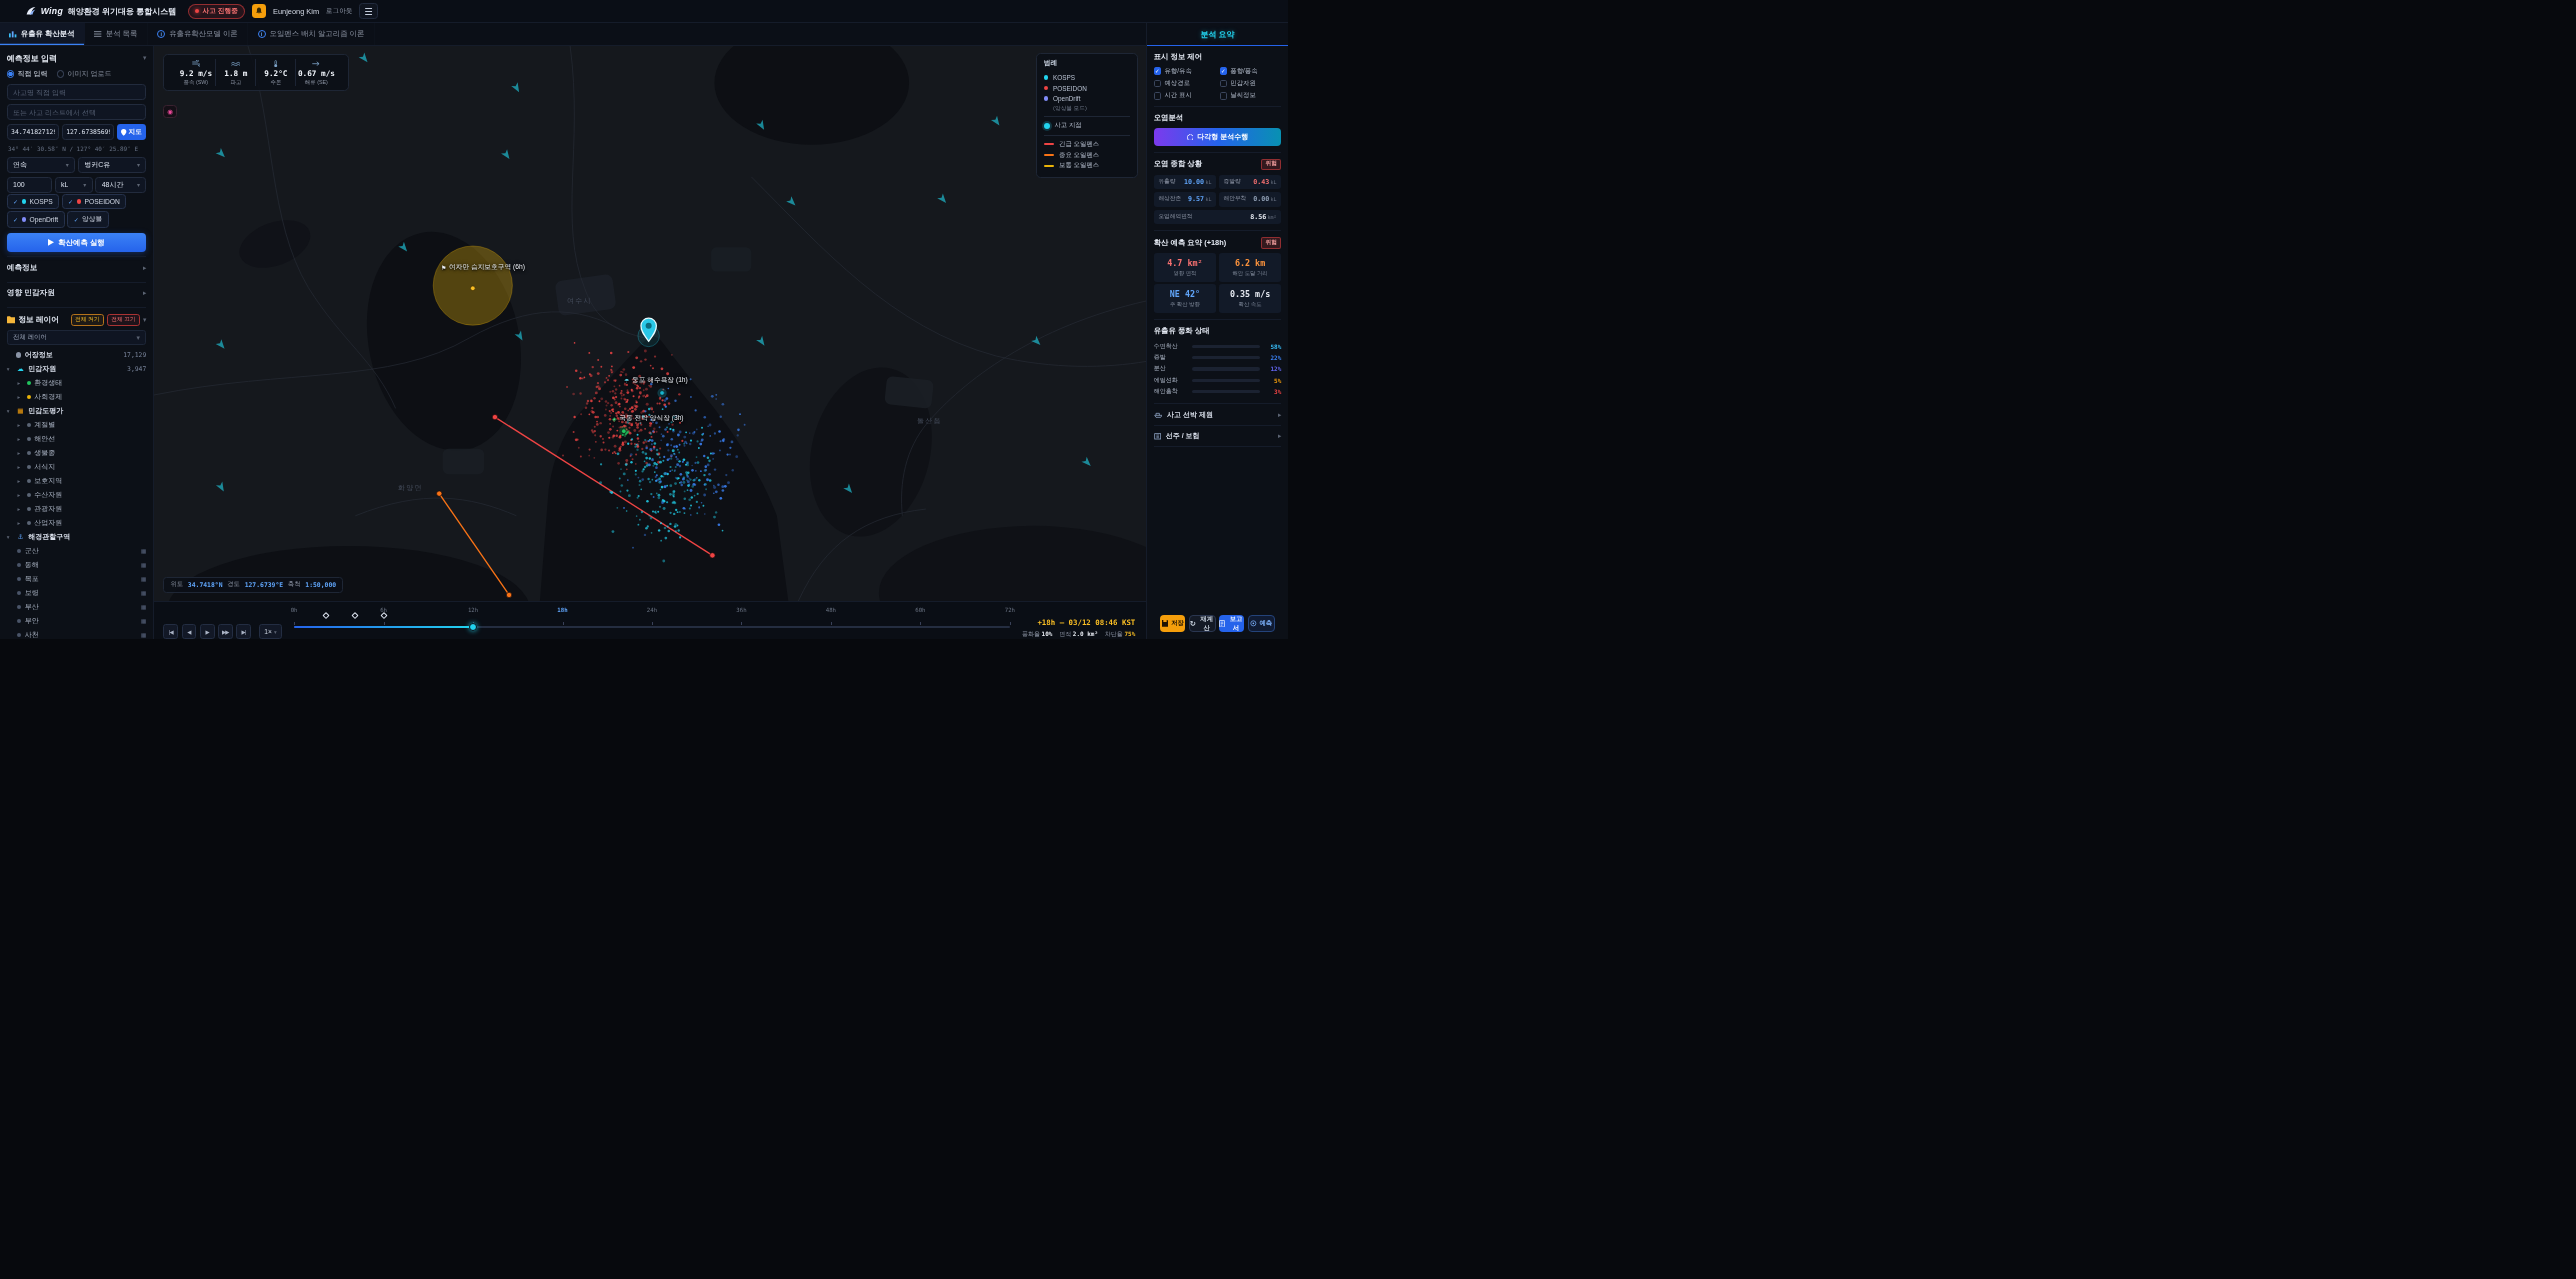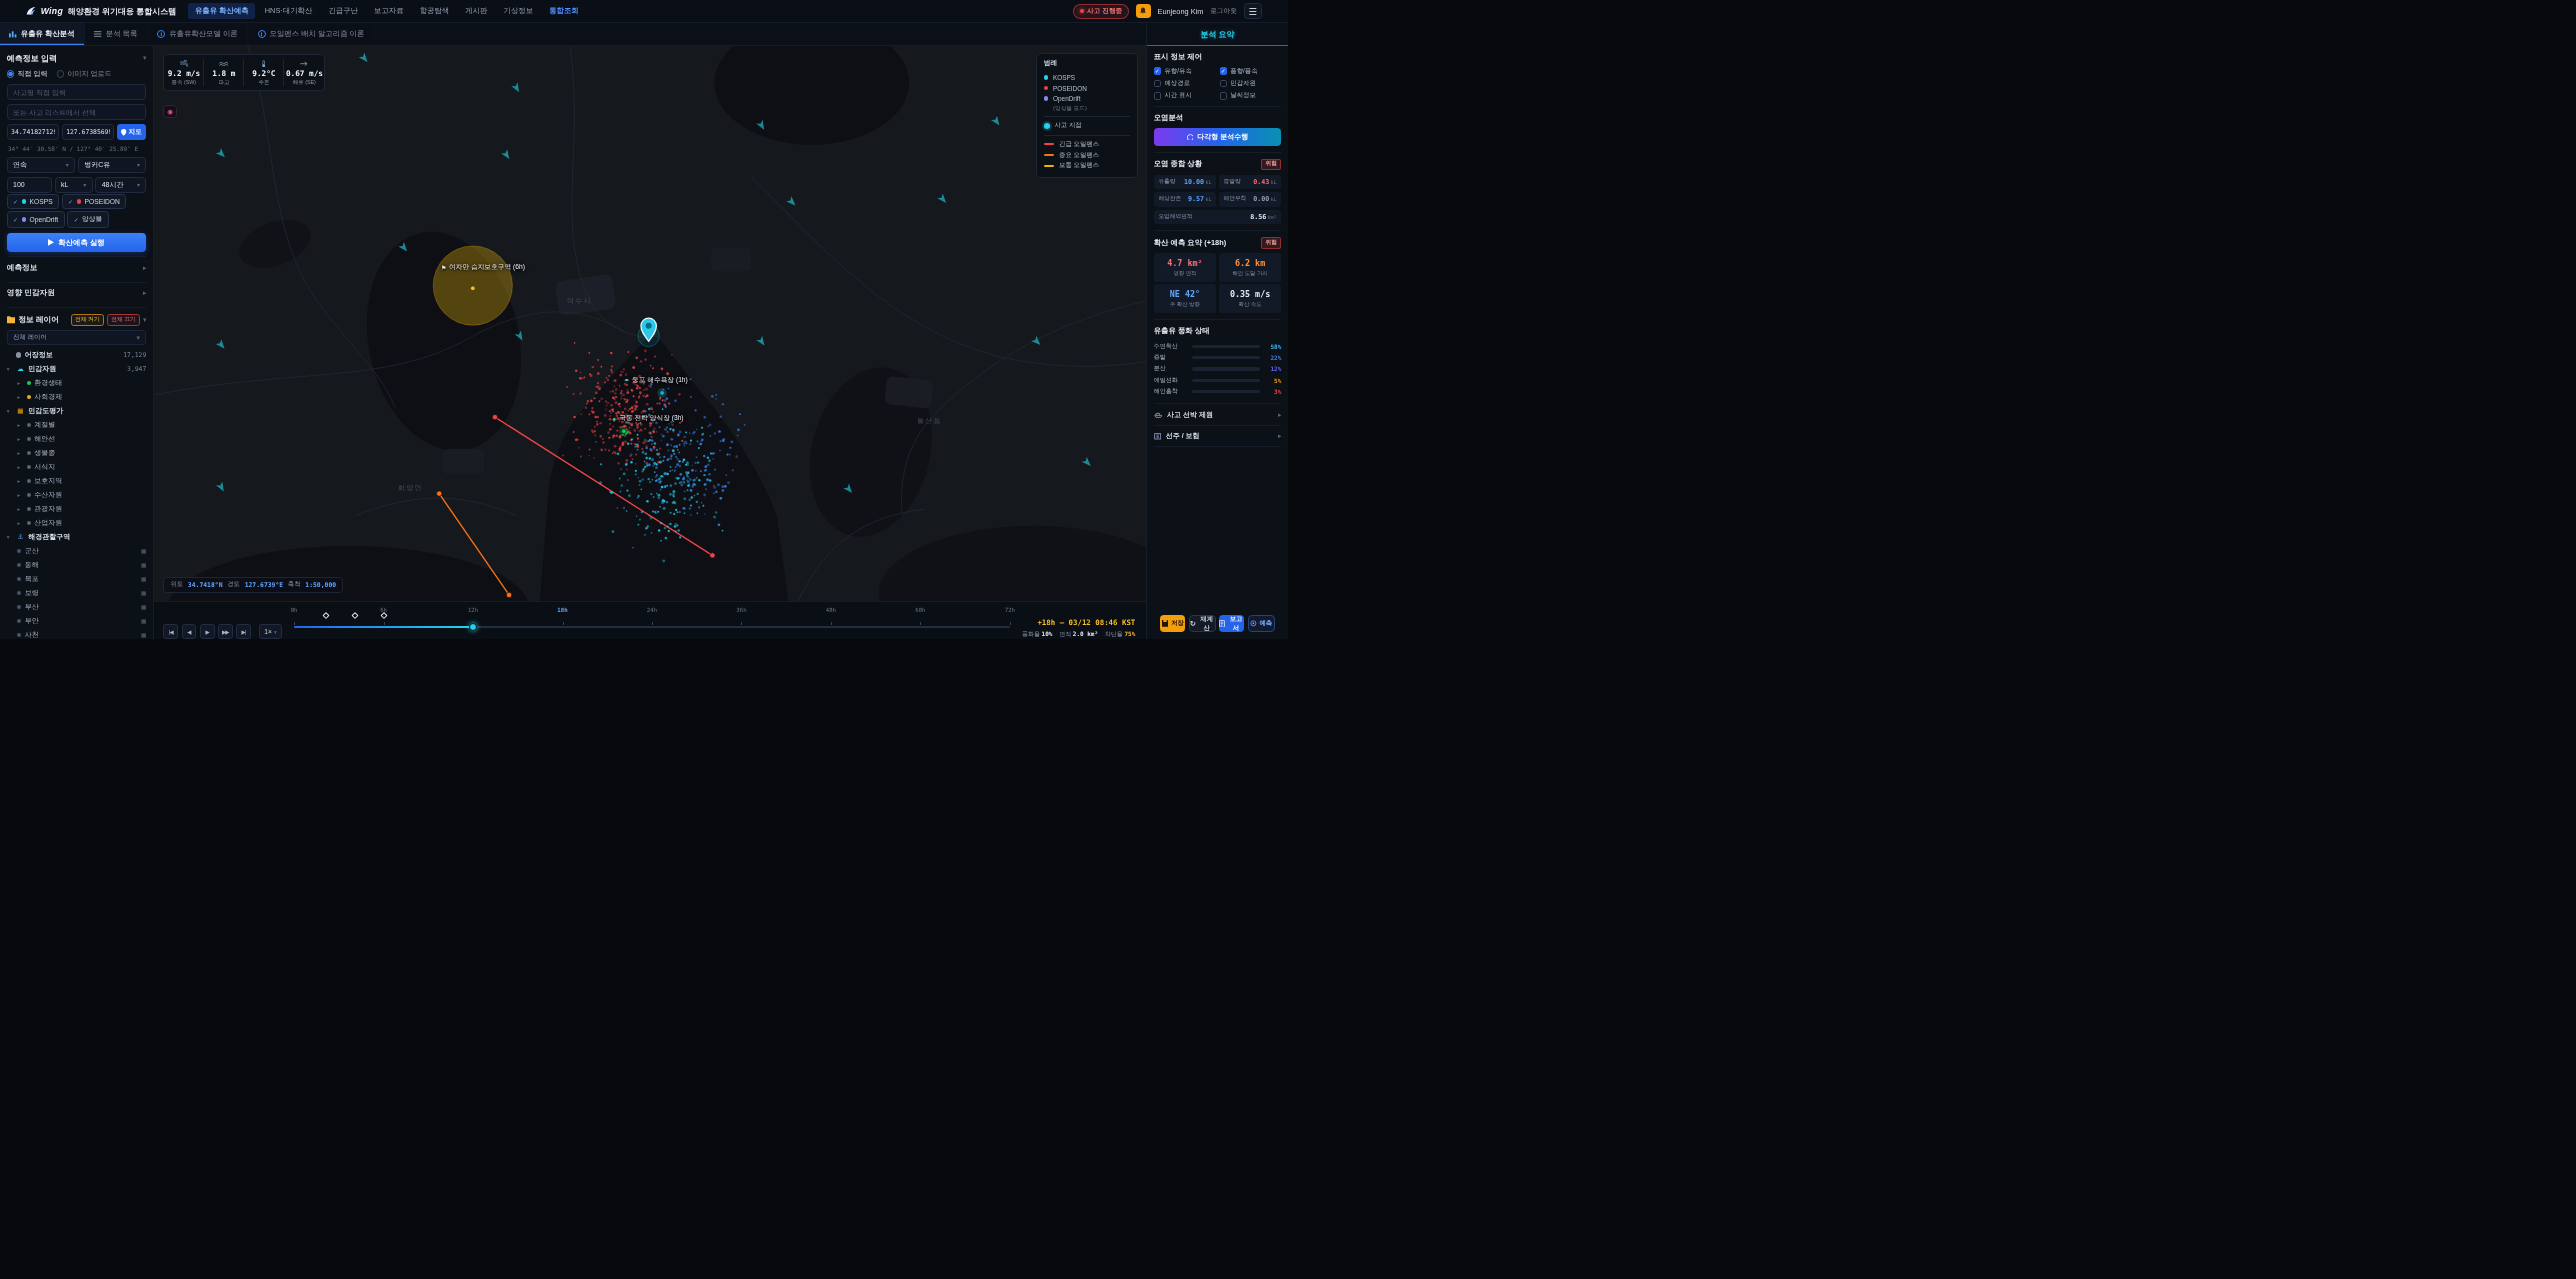--- a/index.html
+++ b/index.html
@@ -92,21 +92,21 @@
   .tree-row .trail{color:#56617a;font-size:6px}
   .tree-row.lvl1{padding-left:10.7px}
   .dot8{width:5.4px;height:5.4px;border-radius:50%;flex:0 0 5.4px}
   .dot6{width:4px;height:4px;border-radius:50%;flex:0 0 4px}
 
   
   .map-col{flex:1;display:flex;flex-direction:column;min-width:0}
   .map{flex:1;position:relative;overflow:hidden;background:#15181d}
   .map svg.base{position:absolute;inset:0;width:100%;height:100%}
   .map-overlay{position:absolute;z-index:5}
-  .weather-box{left:9.4px;top:8px;display:flex;background:rgba(11,15,23,.88);border:0.7px solid #1e2635;border-radius:4.7px;padding:4px 0}
+  .weather-box{left:9.4px;top:8px;display:flex;background:rgba(11,15,23,.88);border:0.7px solid #1e2635;border-radius:4.7px;padding:4px 12px}
   .wcell{width:40px;display:flex;flex-direction:column;align-items:center;gap:1.3px;border-right:0.7px solid #1c2434}
   .wcell:last-child{border-right:none}
   .wcell .wicon{color:#7ea4c9;height:8.7px;display:flex;align-items:center}
   .wcell .wval{font-size:7.7px;font-weight:bold;color:#f1f5fb;font-family:"DejaVu Sans Mono",monospace}
   .wcell .wlab{font-size:5.4px;color:#8b93a3}
   .map-tool{left:9.4px;top:59px;width:13.4px;height:13.4px;border-radius:3.4px;background:rgba(20,14,22,.9);
     border:0.7px solid #3a2230;color:#ec4899;font-size:6.7px;display:flex;align-items:center;justify-content:center}
   .legend{right:8px;top:6.7px;width:102px;background:rgba(11,15,23,.9);border:0.7px solid #1e2635;border-radius:4.7px;padding:5.4px 6.7px}
   .legend .lg-title{font-size:6.7px;font-weight:bold;color:#cbd5e3;margin-bottom:4px}
   .lg-item{display:flex;align-items:center;gap:4.7px;font-size:6.4px;color:#b9c2d2;height:10.7px}
@@ -197,30 +197,20 @@
     <div class="brand">
       <span class="logo-mark">
         <svg width="10" height="9.4" viewBox="0 0 16 14">
             <path d="M1 13 C3 6 7 2 15 1 C10 4 9 8 8 13 Z" fill="#e8eefb"></path>
             <path d="M6 13 C8 9 11 6 15 5 C12 8 11 10 10.5 13 Z" fill="#8fb6ff"></path>
           </svg>
       </span>
       <span class="logo-text">Wing</span>
       <span class="app-title">해양환경 위기대응 통합시스템</span>
     </div>
-    <nav class="menu" id="nav-menu">
-        <button class="menu-item active">유출유 확산예측</button>
-        <button class="menu-item">HNS·대기확산</button>
-        <button class="menu-item">긴급구난</button>
-        <button class="menu-item">보고자료</button>
-        <button class="menu-item">항공탐색</button>
-        <button class="menu-item">게시판</button>
-        <button class="menu-item">기상정보</button>
-        <button class="menu-item accent">통합조회</button>
-      </nav>
     <div class="nav-right">
       <span class="incident-badge">
         <i class="pulse-dot"></i>
         <span>사고 진행중</span>
       </span>
       <button class="bell-btn">
         <svg width="8" height="8" viewBox="0 0 14 14">
             <path d="M7 1 C4.6 1 3.4 3 3.4 5 L3.4 8 L2 10 L12 10 L10.6 8 L10.6 5 C10.6 3 9.4 1 7 1 Z M5.8 11 A1.3 1.3 0 0 0 8.2 11 Z" fill="#3a2a05"></path>
           </svg>
       </button>

